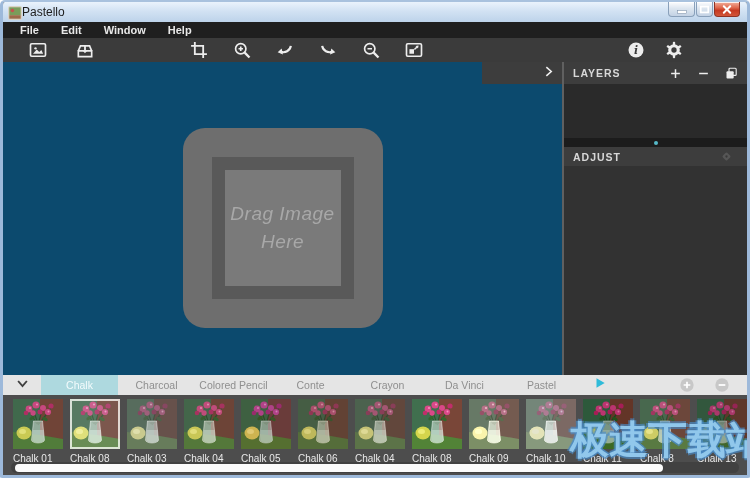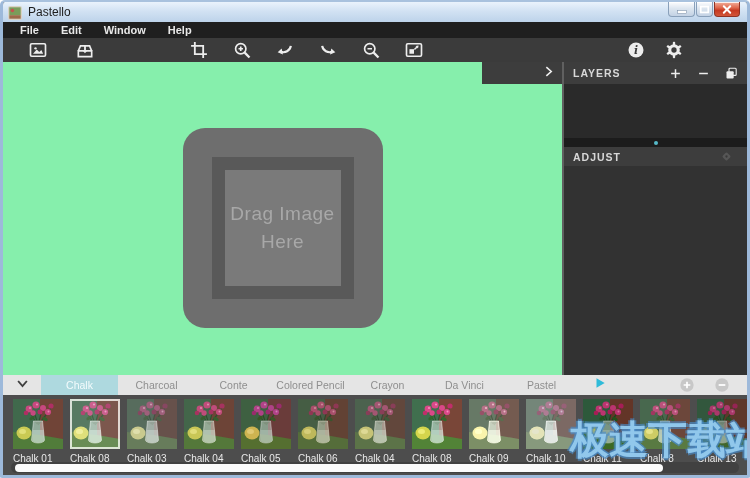--- a/index.html
+++ b/index.html
@@ -14,21 +14,21 @@
   }
 
   
   .titlebar{
     height:20px; flex:0 0 20px;
     background:linear-gradient(#eaf3fc, #d2e2f3 45%, #bdd3ea);
     display:flex; align-items:center; position:relative;
   }
   .app-icon{ width:14px; height:14px; margin-left:5px; margin-top:1px; }
   .app-icon svg{ width:14px; height:14px; display:block; }
-  .win-title{ font-size:12px; color:#1d1d1d; margin-left:6px; }
+  .win-title{ font-size:12px; color:#1d1d1d; }
   .winbtns{ position:absolute; top:0; right:7px; display:flex; }
   .winbtn{
     height:15px; border:1px solid #89a0ba; border-top:none;
     border-radius:0 0 4px 4px; margin-left:1px;
     background:linear-gradient(#fdfdfe, #dde6f0 45%, #c3d2e4);
     display:flex; align-items:center; justify-content:center;
     box-shadow:inset 0 1px 0 rgba(255,255,255,.8);
   }
   .winbtn svg{ display:block; }
   [data-name="minimize-button"]{ width:27px; }
@@ -49,21 +49,21 @@
   .toolbar{ height:24px; flex:0 0 24px; background:#3b3b3b; position:relative; }
   .tb-group{ position:absolute; top:1px; display:flex; }
   .tb-group.left{ left:24px; gap:25px; }
   .tb-group.center{ left:185px; gap:21px; }
   .tb-group.right{ right:62px; gap:16px; }
   .tb-icon{ width:22px; height:22px; display:flex; align-items:center; justify-content:center; }
   .tb-icon svg{ width:20px; height:20px; display:block; }
 
   
   .main{ flex:1; display:flex; min-height:0; }
-  .canvas{ flex:1; background:#86efac; position:relative; }
+  .canvas{ flex:1; background:#0c4a6e; position:relative;font-style:italic; }
 
   .collapse-bar{
     position:absolute; top:0; right:0; width:80px; height:22px;
     background:#3d3d3d; display:flex; align-items:center; justify-content:flex-end;
     padding-right:7px;
   }
   .collapse-bar svg{ width:13px; height:13px; }
 
   .dropzone{
     position:absolute; left:50%; top:66px; transform:translateX(-50%);
@@ -333,22 +333,22 @@
   <div class="preset-bar" data-name="preset-bar">
     <div class="preset-collapse" data-name="collapse-presets-button">
       <span data-name="chevron-down-icon"><svg viewBox="0 0 24 24" fill="none" stroke="#3f3f3f" stroke-width="3">
             <polyline points="5,8 12,16 19,8"></polyline>
           </svg></span>
     </div>
     <div class="preset-tabs" data-name="preset-tabs">
 
     <div class="preset-tab selected" data-name="preset-tab">Chalk</div>
         <div class="preset-tab" data-name="preset-tab">Charcoal</div>
+        <div class="preset-tab" data-name="preset-tab">Colored Pencil</div>
         <div class="preset-tab" data-name="preset-tab">Conte</div>
-        <div class="preset-tab" data-name="preset-tab">Colored Pencil</div>
         <div class="preset-tab" data-name="preset-tab">Crayon</div>
         <div class="preset-tab" data-name="preset-tab">Da Vinci</div>
         <div class="preset-tab" data-name="preset-tab">Pastel</div>
       </div>
     <div class="preset-play" data-name="play-presets-button">
       <span data-name="play-icon"><svg viewBox="0 0 24 24">
             <polygon points="6,4 20,12 6,20" fill="#2fbbd9"></polygon>
           </svg></span>
     </div>
     <span class="preset-round" data-name="add-preset-button">

